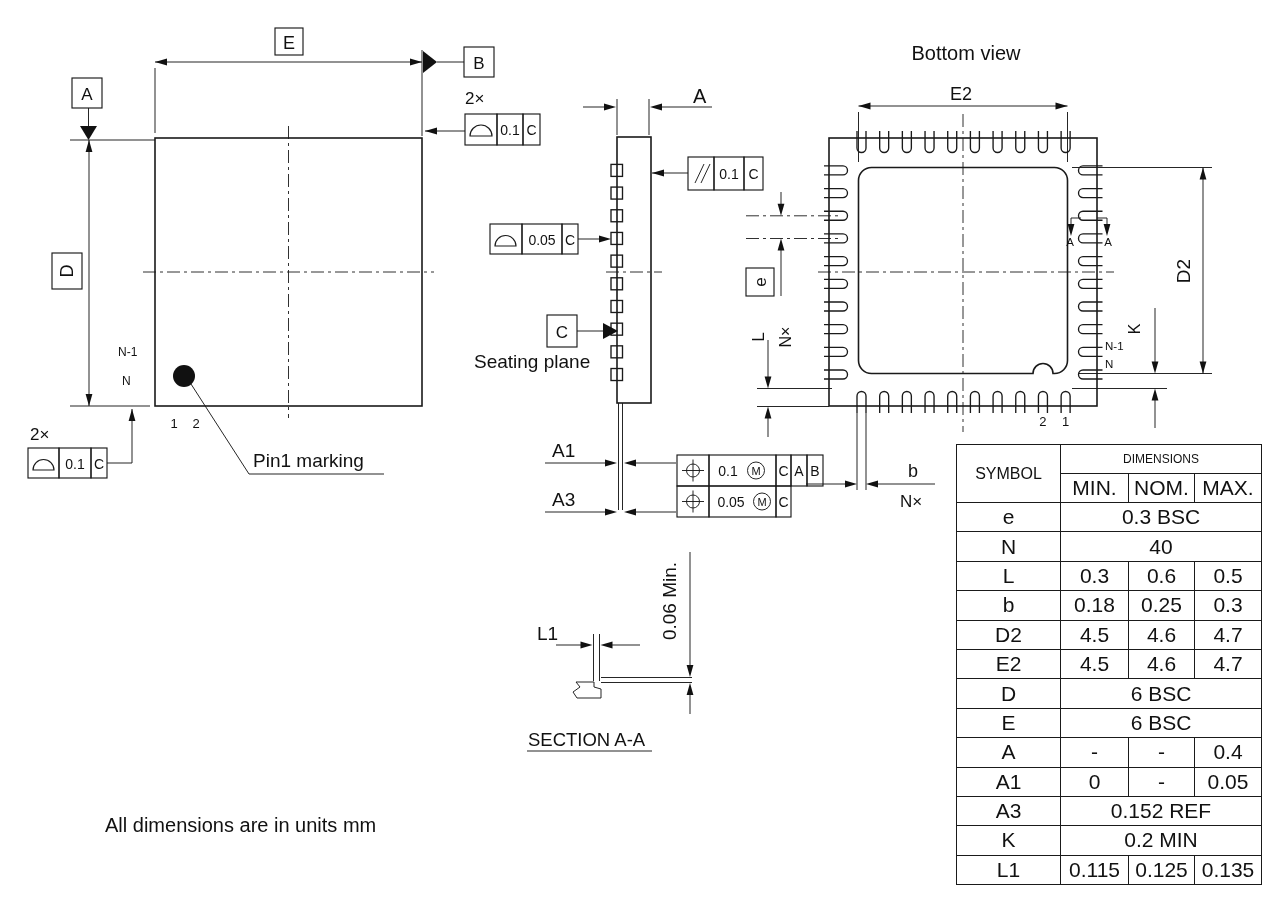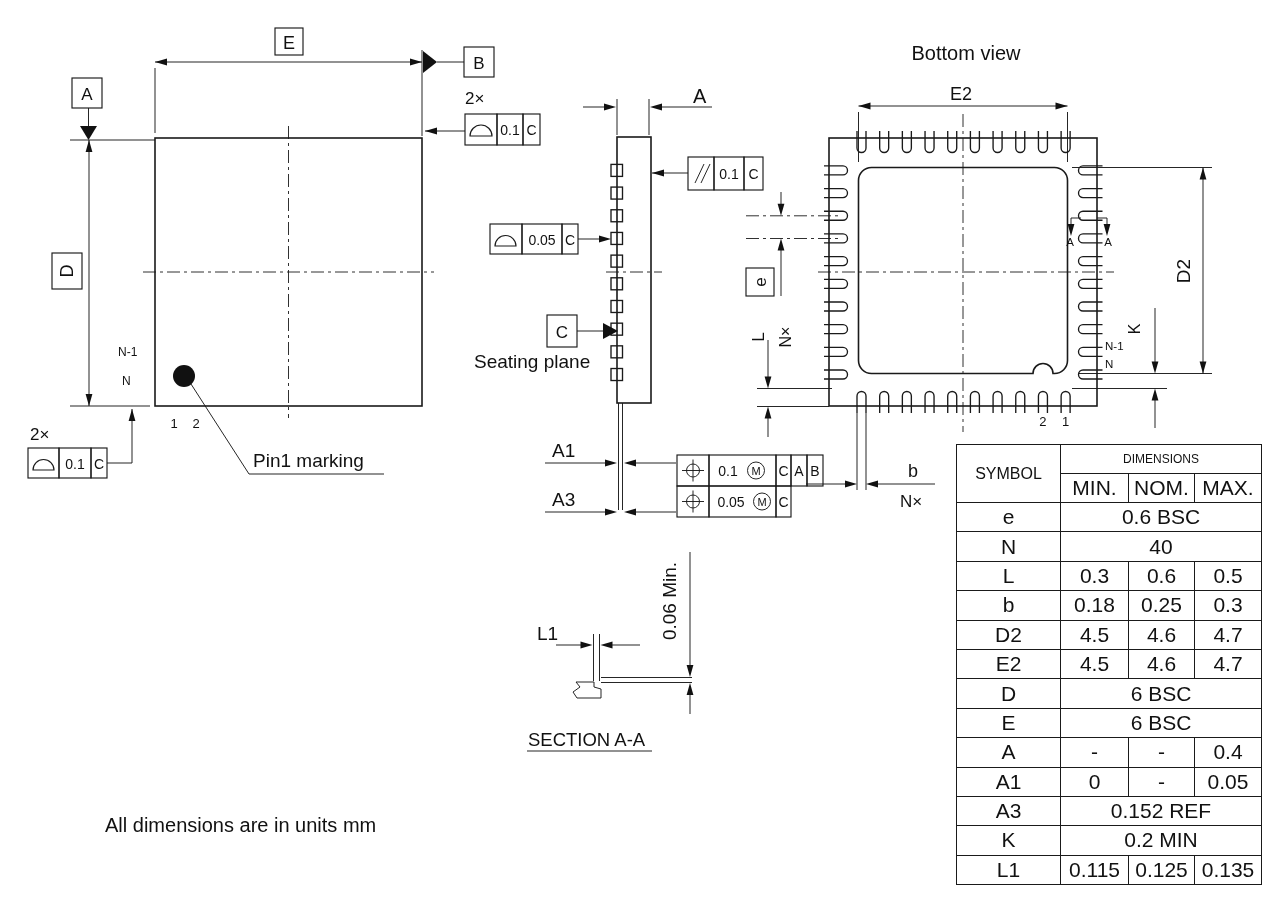--- a/index.html
+++ b/index.html
@@ -347,21 +347,21 @@
       <td rowspan="2" style="font-size:16px">SYMBOL</td>
       <td colspan="3" style="font-size:12px">DIMENSIONS</td>
     </tr>
     <tr class="hdr">
       <td>MIN.</td>
       <td>NOM.</td>
       <td>MAX.</td>
     </tr>
     <tr>
       <td>e</td>
-      <td colspan="3">0.6 BSC</td>
+      <td colspan="3">0.3 BSC</td>
     </tr>
     <tr>
       <td>N</td>
       <td colspan="3">40</td>
     </tr>
     <tr>
       <td>L</td>
       <td>0.3</td>
       <td>0.6</td>
       <td>0.5</td>

